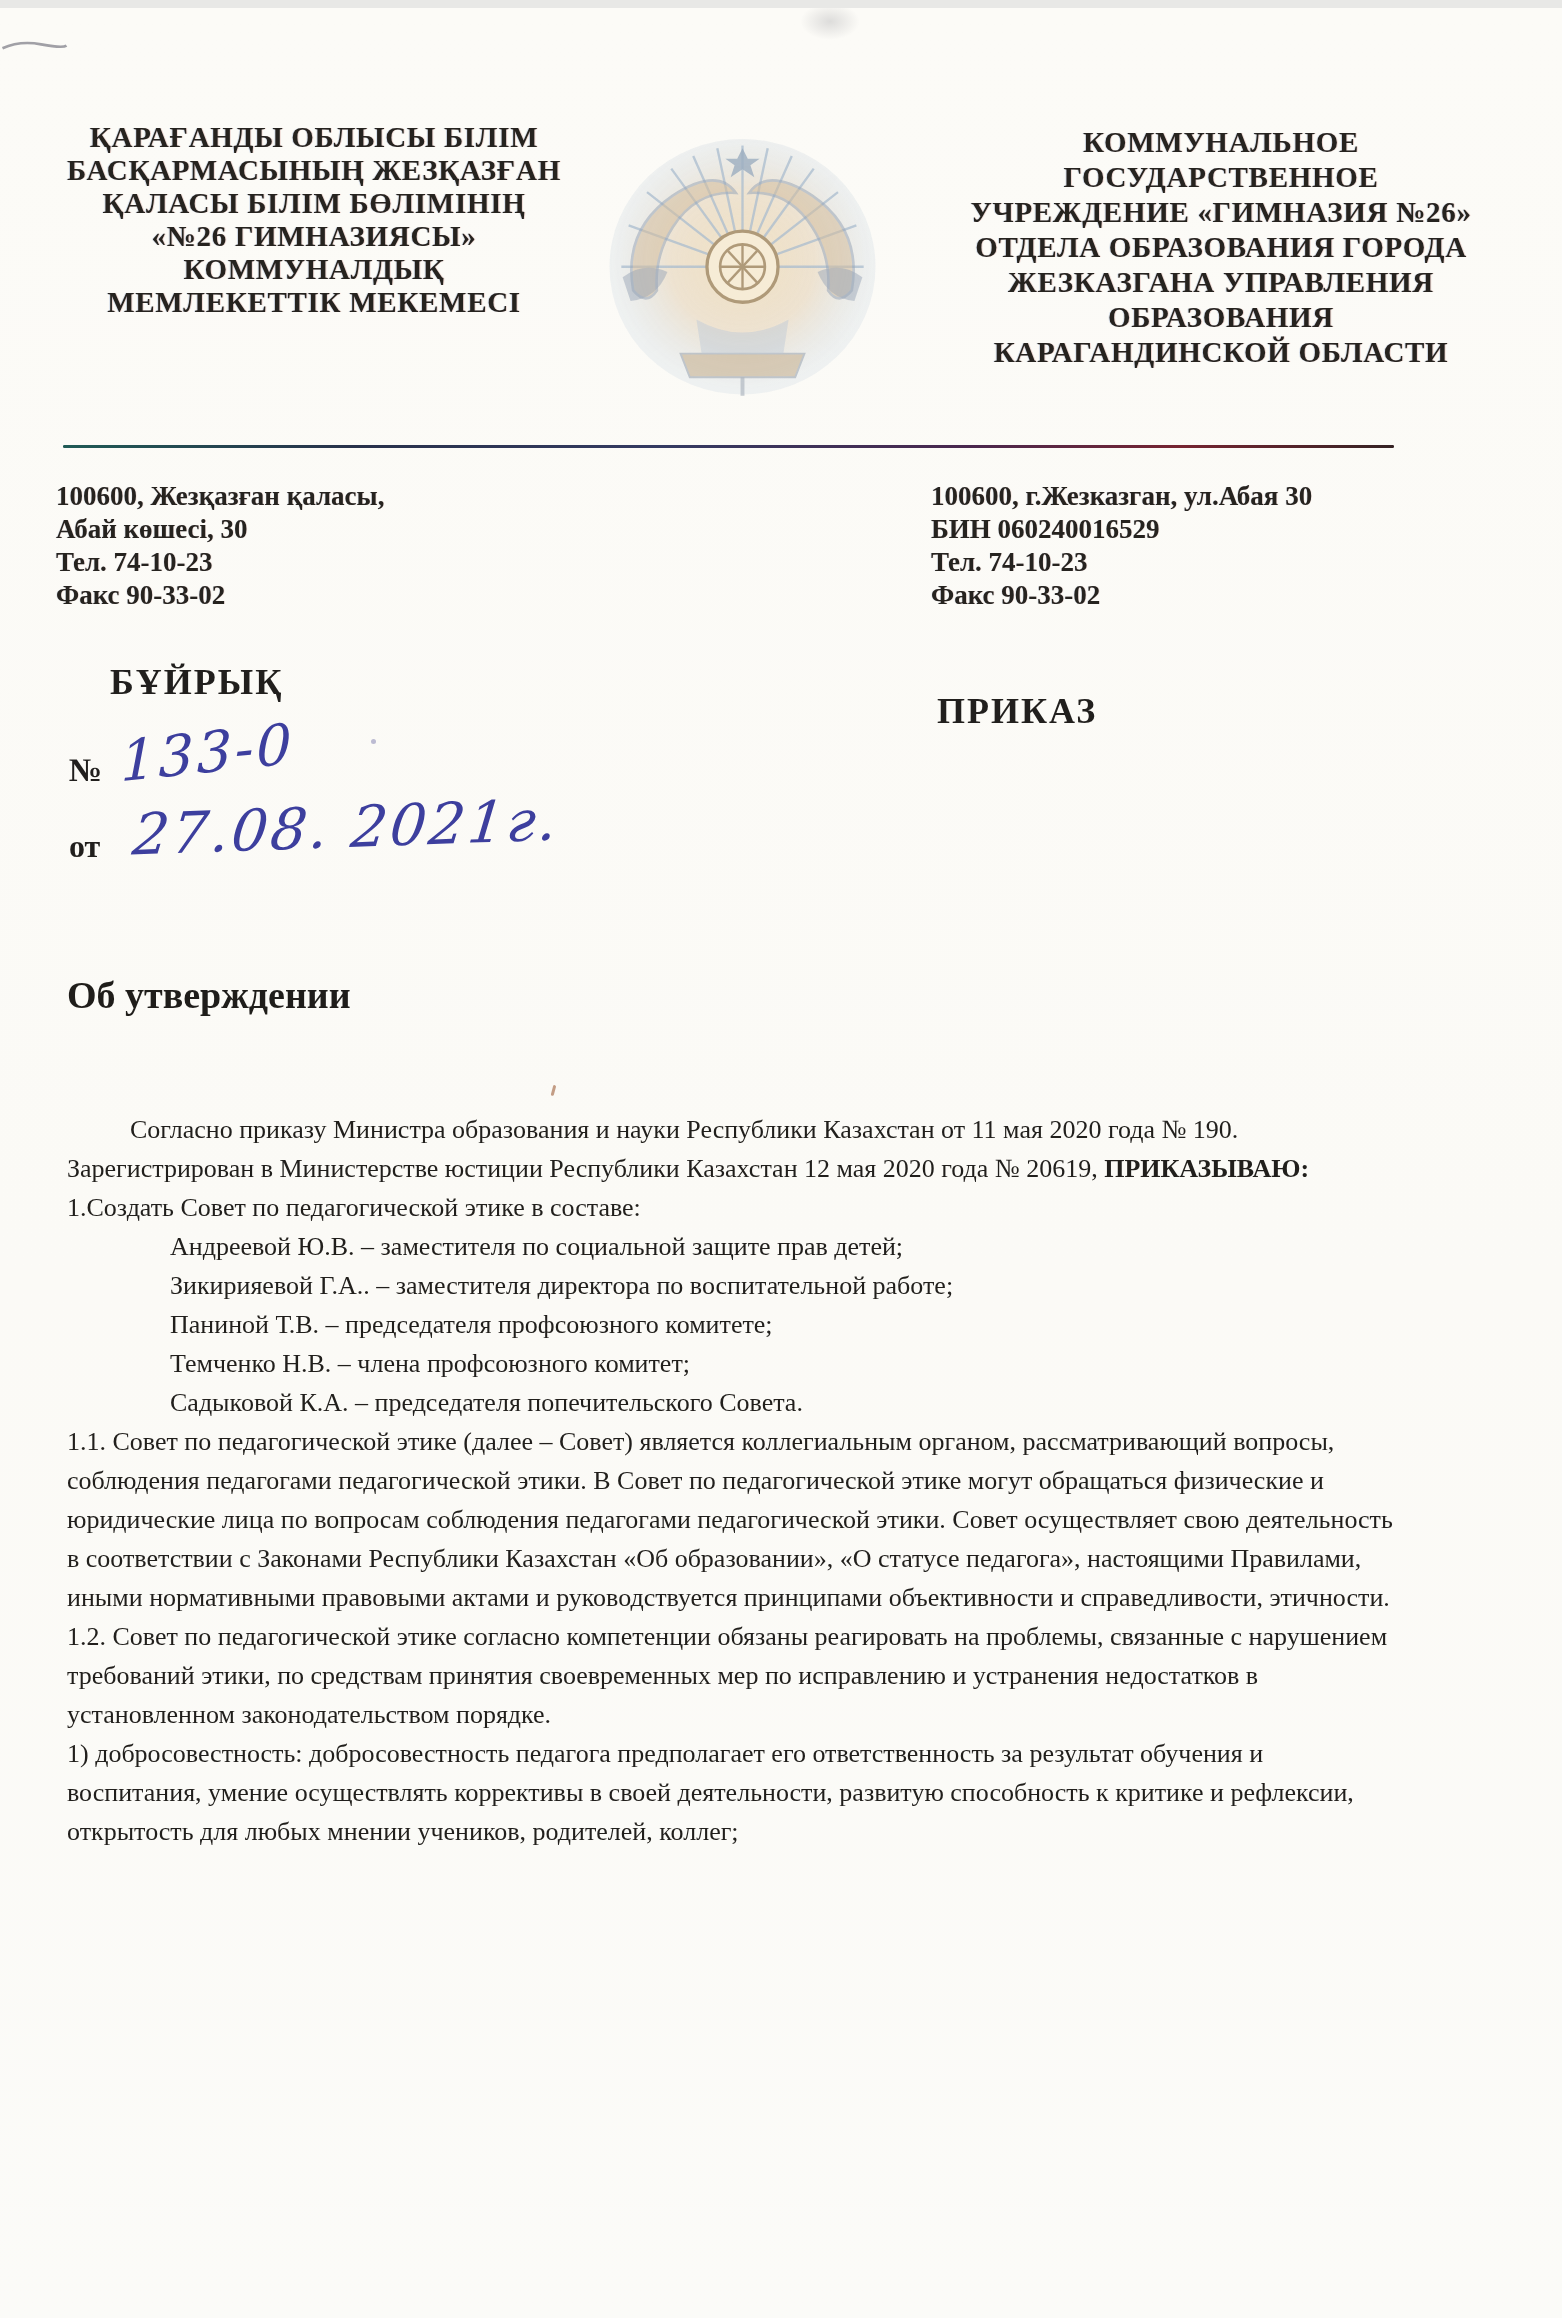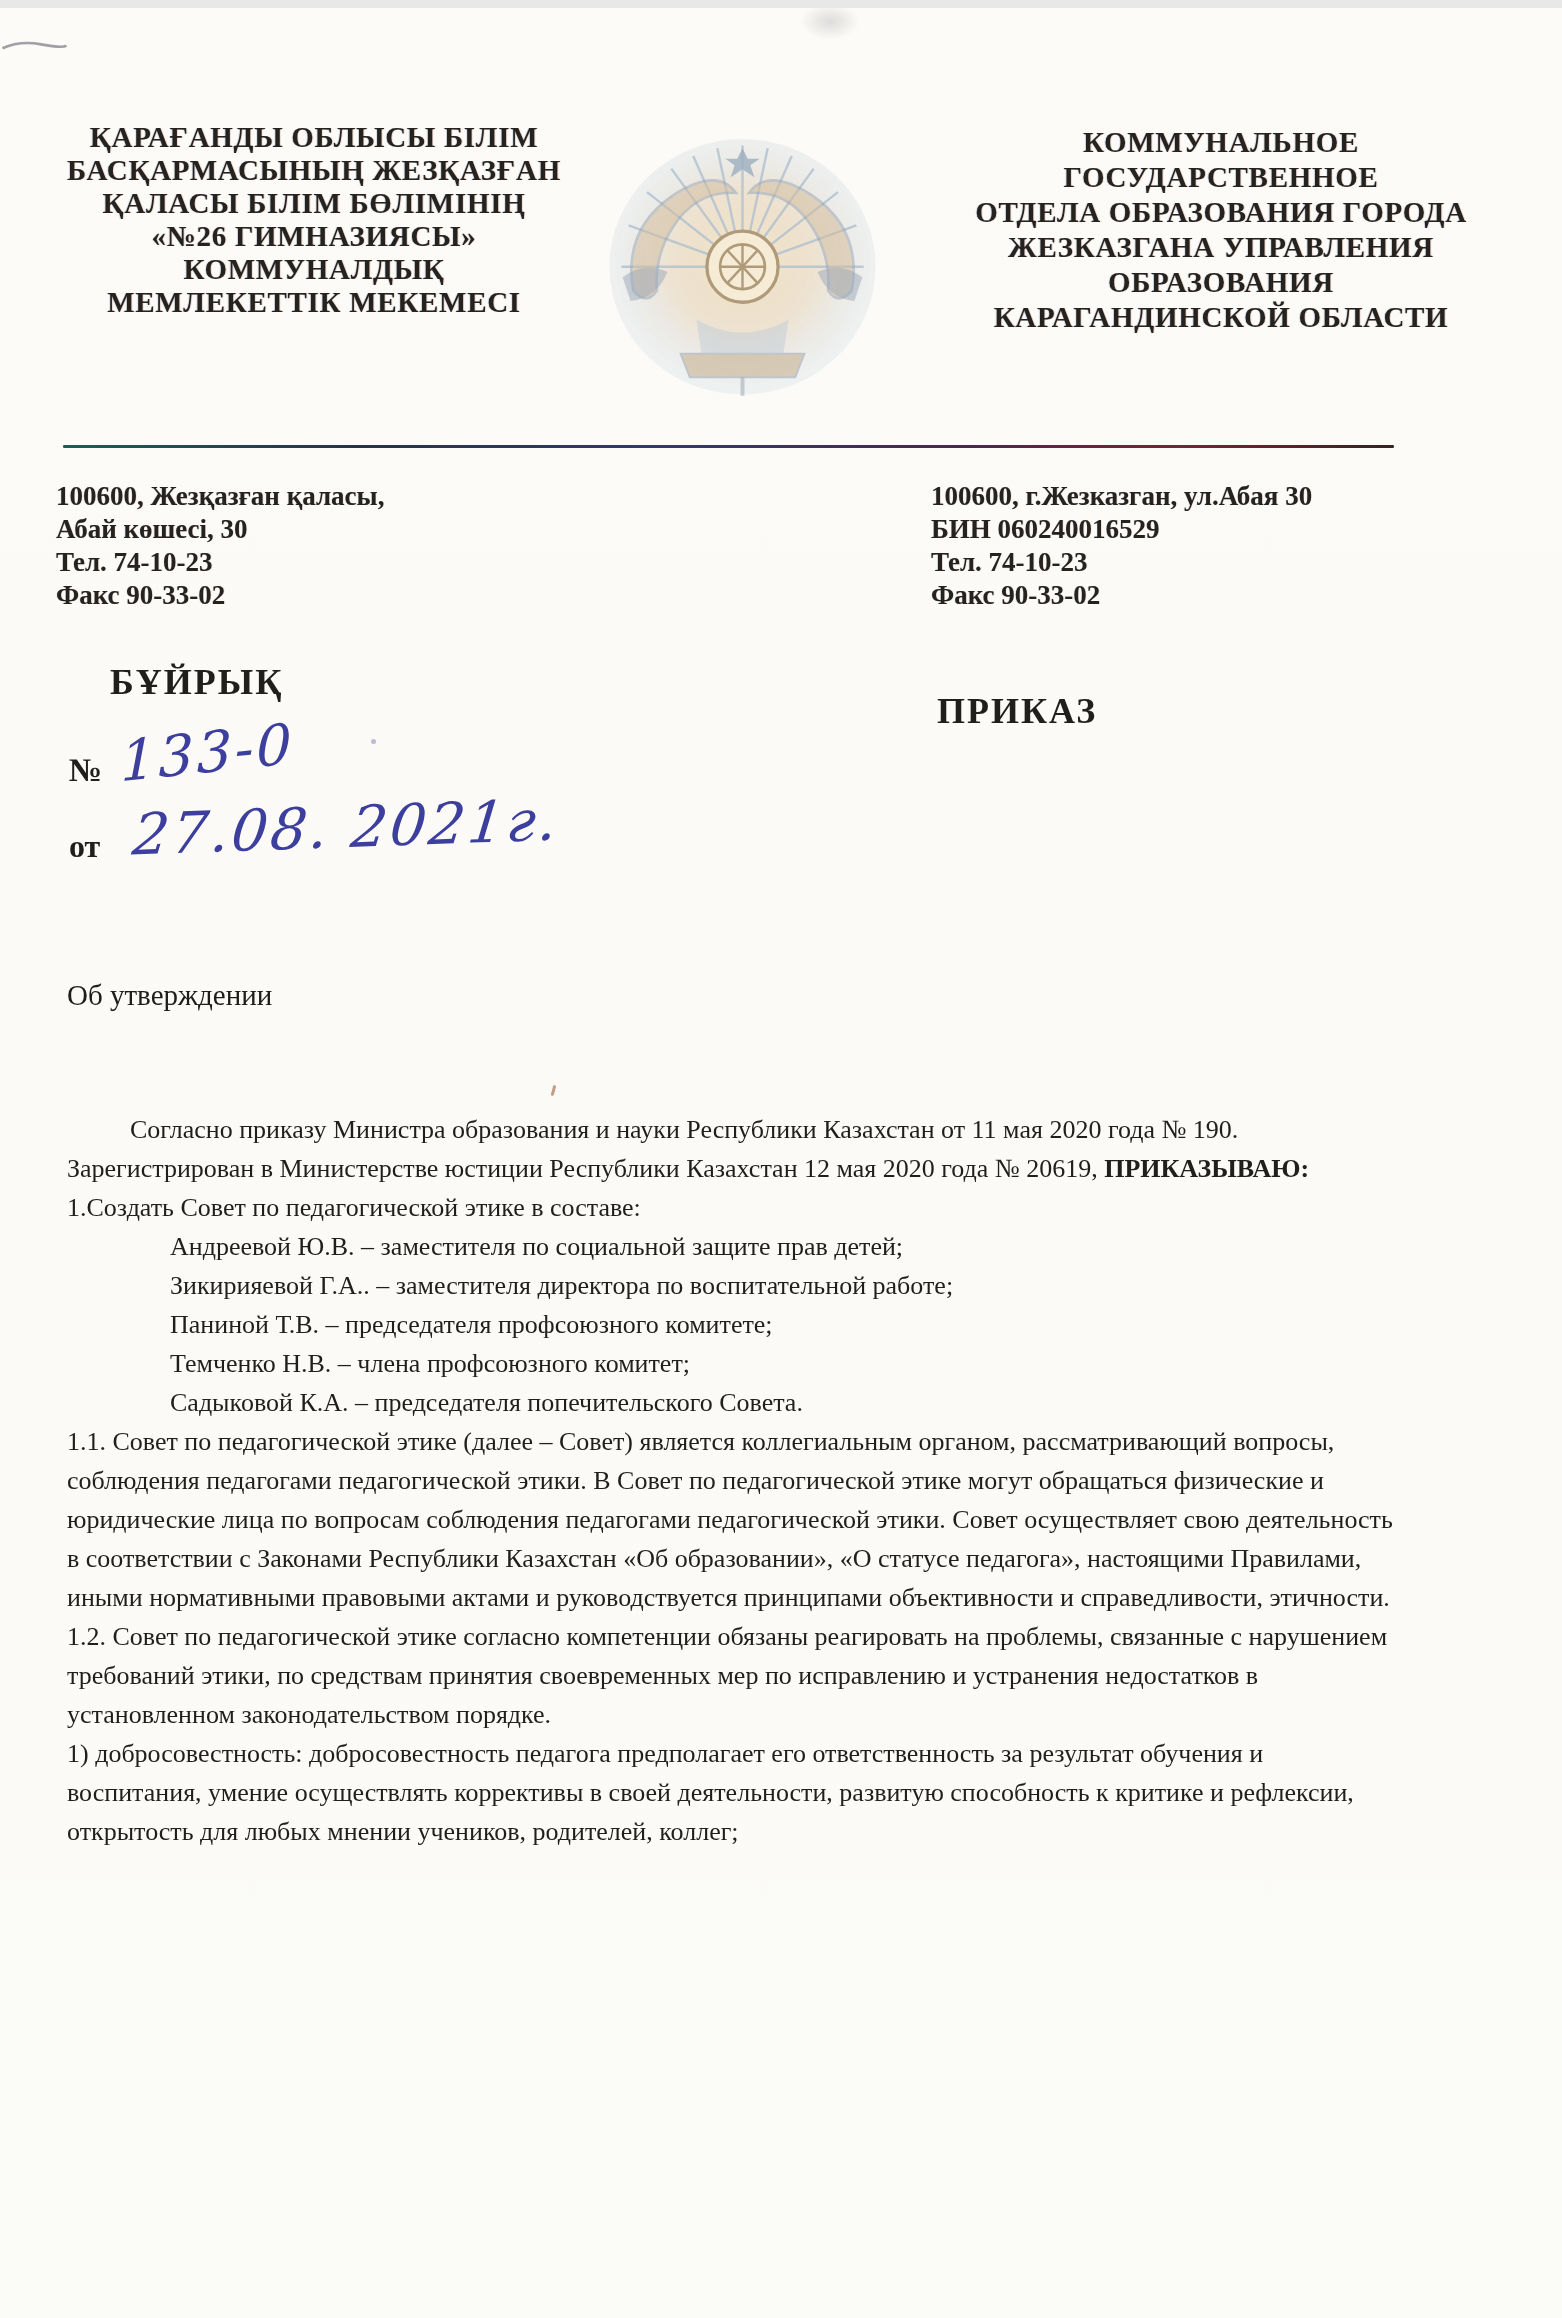--- a/index.html
+++ b/index.html
@@ -17,21 +17,21 @@
   }
   .hdr-right{line-height:35px;}
   .addr{font-weight:bold;font-size:27px;line-height:33px;color:#26231f;
     text-shadow:0.7px 0 rgba(170,50,40,.12),-0.7px 0 rgba(40,90,170,.12);}
   .order-word{font-weight:bold;font-size:36px;letter-spacing:2px;color:#211f1d;}
   .lbl{font-weight:bold;color:#211f1d;}
   .hand{
     font-family:"DejaVu Serif",serif;font-style:italic;color:#3d3f9e;
     display:inline-block;letter-spacing:2.7px;
   }
-  .subject{font-weight:normal;font-size:29px;line-height:42px;color:#1f1d1a;}
+  .subject{font-weight:bold;font-size:38px;line-height:42px;color:#1f1d1a;}
   .bodyflow{width:1327px;font-size:26px;line-height:39px;color:#211f1c;}
   .bodyflow p{margin:0;}
   .indent{text-indent:63px;}
   .member{padding-left:103px;}
   .mt1{margin-top:37px;}
   .mt2{margin-top:39px;}
   .rule{
     height:3.3px;
     background:linear-gradient(90deg,#0d4d48 0%,#16203c 22%,#232a55 45%,#3a1540 68%,#6b1220 84%,#241012 100%);
     opacity:.92;border-radius:1.3px;
@@ -99,20 +99,21 @@
       <path d="M105,10 L109,18 L118,18 L111,23 L114,32 L105,26 L96,32 L99,23 L92,18 L101,18 Z" fill="#8fa3b8" opacity=".8"></path>
       <path d="M58,166 L152,166 L145,184 L65,184 Z" fill="#c3ad8c" opacity=".65" stroke="#9aa4b0" stroke-width="1.5"></path>
       <path d="M70,140 Q105,160 140,140 L136,166 L74,166 Z" fill="#b9c6d4" opacity=".5"></path>
       <line x1="105" y1="184" x2="105" y2="198" stroke="#9aa4b0" stroke-width="3" opacity=".6"></line>
     </svg>
   </div>
 
   <div class="abs hdr hdr-right" style="left:921px;top:117px;width:600px;">
     <div>КОММУНАЛЬНОЕ</div>
     <div>ГОСУДАРСТВЕННОЕ</div>
+    <div>УЧРЕЖДЕНИЕ «ГИМНАЗИЯ №26»</div>
     <div>ОТДЕЛА ОБРАЗОВАНИЯ ГОРОДА</div>
     <div>ЖЕЗКАЗГАНА УПРАВЛЕНИЯ</div>
     <div>ОБРАЗОВАНИЯ</div>
     <div>КАРАГАНДИНСКОЙ ОБЛАСТИ</div>
   </div>
 
   <div class="abs rule" style="left:63px;top:437px;width:1331px;"></div>
 
   <div class="abs addr" style="left:56px;top:472px;">
     <div>100600, Жезқазған қаласы,</div>

